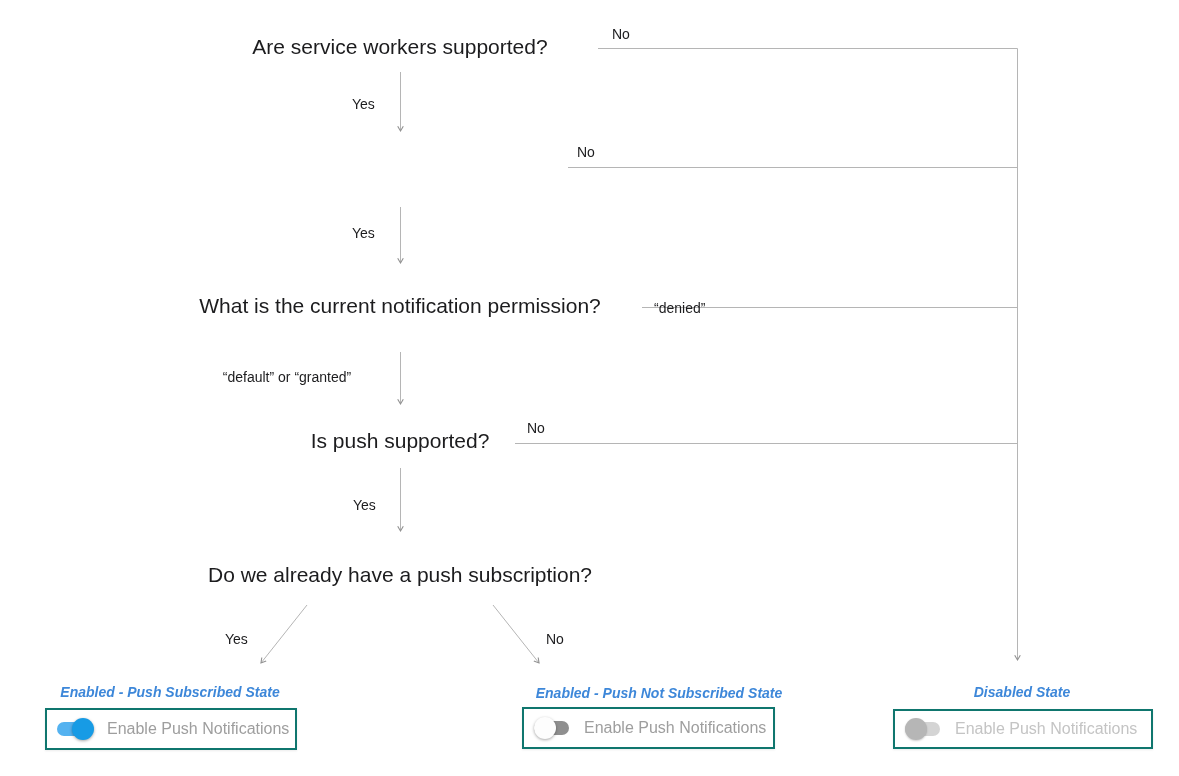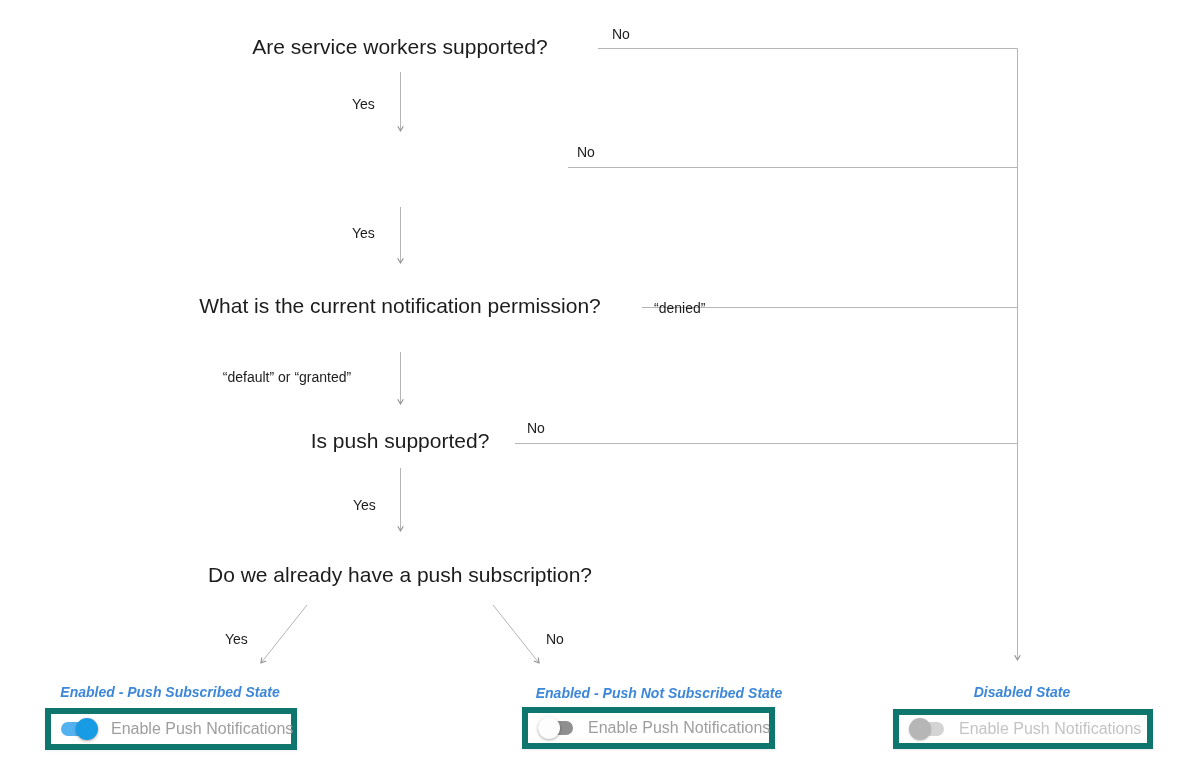--- a/index.html
+++ b/index.html
@@ -35,21 +35,21 @@
     font-size:14px;
     font-style:italic;
     font-weight:700;
     color:#3d87d9;
     white-space:nowrap;
   }
   .toggle-card{
     position:absolute;
     height:42px;
     background:#ffffff;
-    border:6px solid #0f766e;
+    border:2px solid #0f766e;
     box-shadow:0 1px 2px rgba(0,0,0,0.08);
     box-sizing:border-box;
     display:flex;
     align-items:center;
     padding-left:10px;
   }
   .card-label{
     font-size:16px;
     color:#9e9e9e;
     margin-left:13px;

